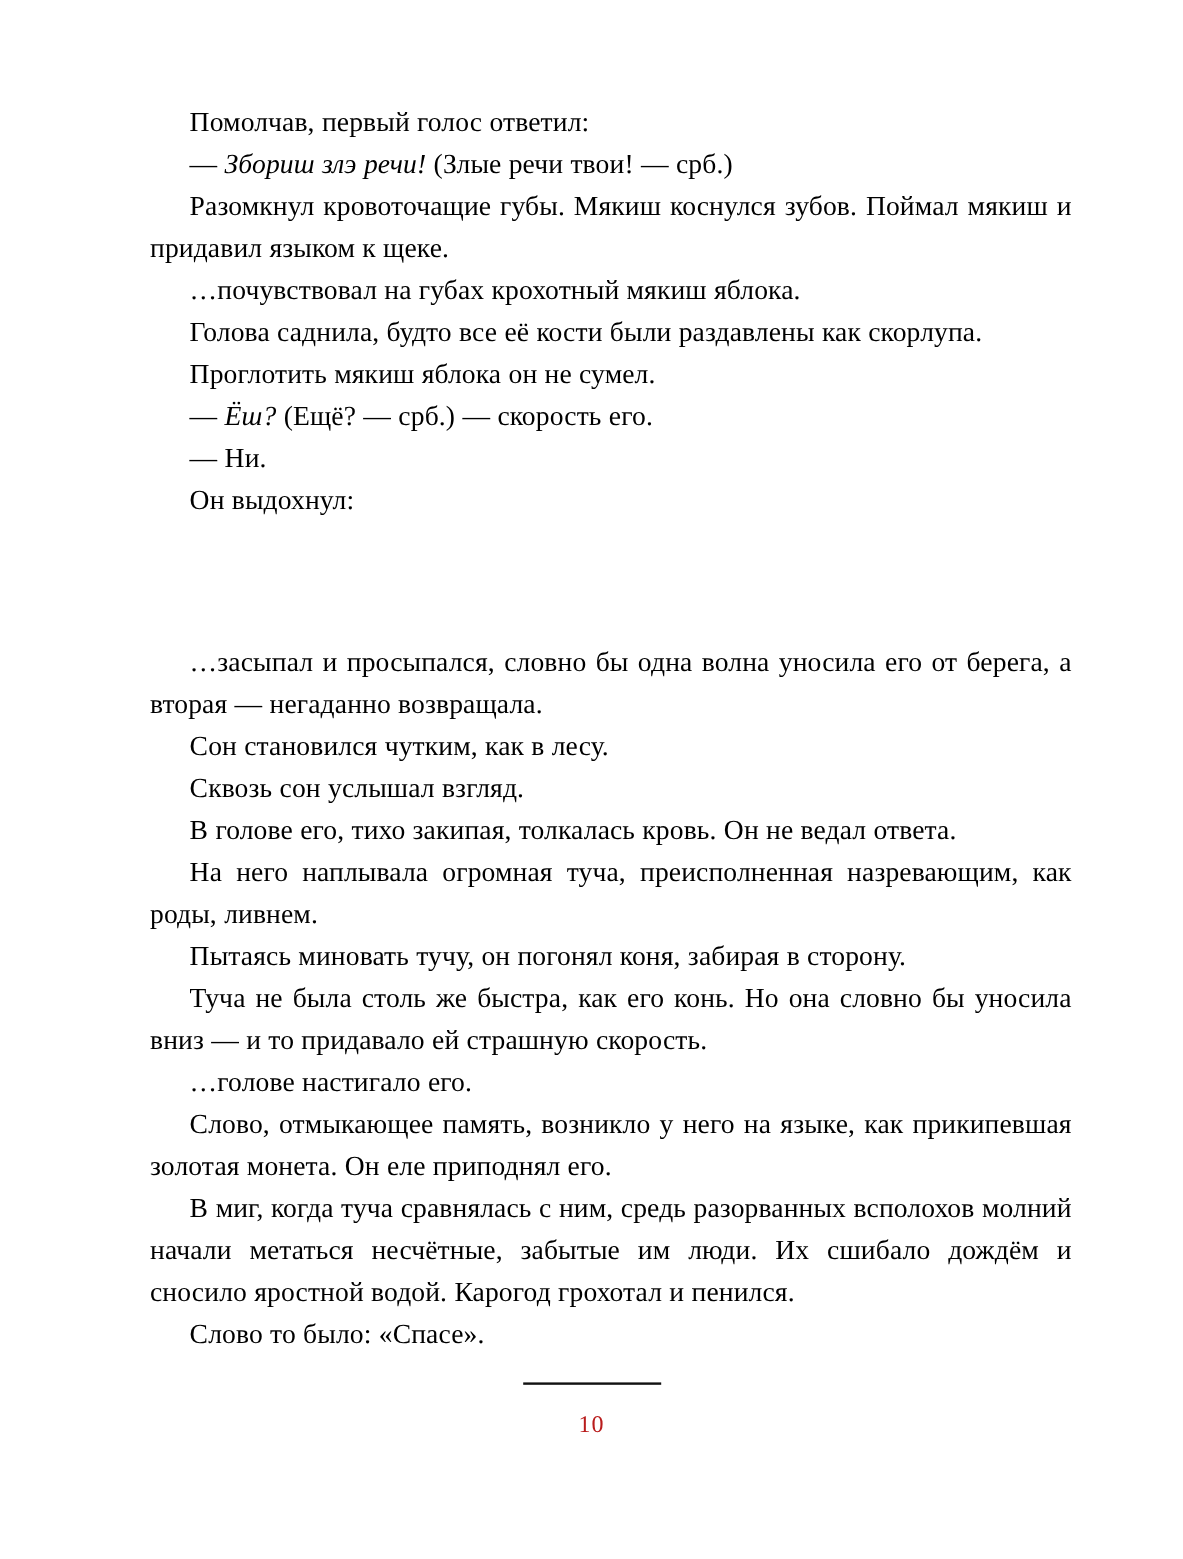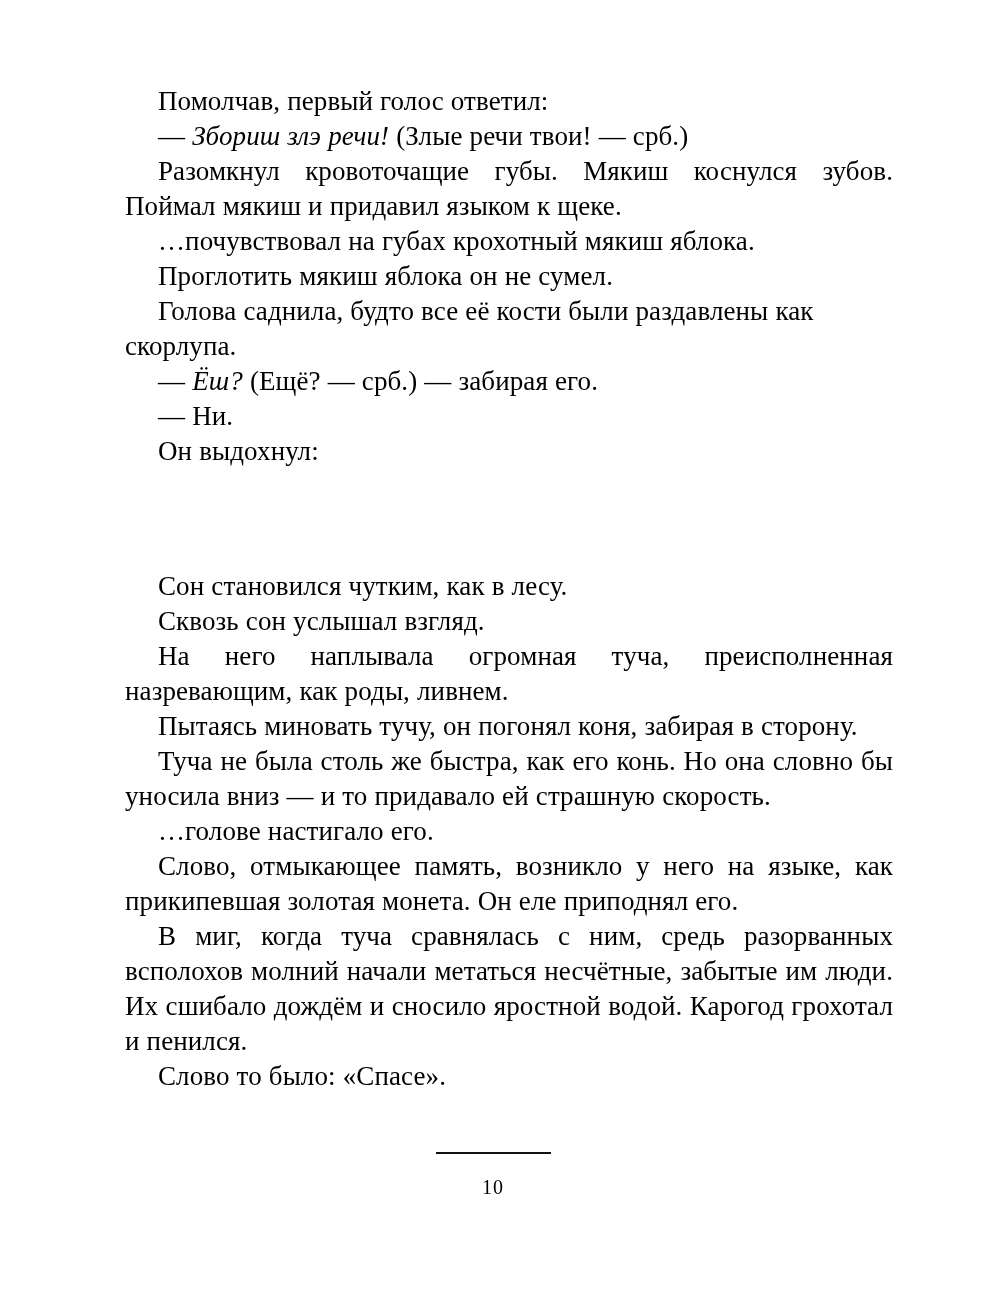--- a/index.html
+++ b/index.html
@@ -32,21 +32,21 @@
     left: 125px;
     top: 84px;
     width: 768px;
   }
 
   
   .para {
     margin: 0;
     text-align: justify;
     text-justify: inter-word;
-    font-size: 27px;
+    font-size: 23px;
     line-height: 35px;
     text-indent: 33px;
     letter-spacing: 0.1px;
     word-spacing: 0.2px;
     hyphens: none;
     font-family: Liberation Serif, serif;
   }
   .para.last-line-left {
     text-align-last: left;
   }
@@ -77,48 +77,50 @@
     width: 115px;
     height: 0;
     margin: 0 auto;
     border-top: 2px solid #111111;
   }
   .page-number {
     margin-top: 22px;
     font-size: 20px;
     line-height: 22px;
     letter-spacing: 1px;
-    color: #000000;
+    color: #b91c1c;
     font-family: "Liberation Serif", "DejaVu Serif", serif;
   }
 </style>
 </head>
 <body>
 
 <div class="page">
 
   <div class="text-column">
 
     <div>
       <p class="para single"><span>Помолчав, первый голос ответил:</span></p>
       <p class="para single"><span>— </span><span class="it">Збориш злэ речи!</span><span> (Злые речи твои! — срб.)</span></p>
       <p class="para last-line-left"><span>Разомкнул кровоточащие губы. Мякиш коснулся зубов. Поймал мякиш и придавил языком к щеке.</span></p>
       <p class="para single"><span>…почувствовал на губах крохотный мякиш яблока.</span></p>
+      <p class="para single"><span>Голова саднила, будто все её кости были раздавлены как скорлупа.</span></p>
       <p class="para single"><span>Проглотить мякиш яблока он не сумел.</span></p>
-      <p class="para single"><span>Голова саднила, будто все её кости были раздавлены как скорлупа.</span></p>
-      <p class="para single"><span>— </span><span class="it">Ёш?</span><span> (Ещё? — срб.) — забирая его.</span></p>
+      <p class="para single"><span>— </span><span class="it">Ёш?</span><span> (Ещё? — срб.) — скорость его.</span></p>
       <p class="para single"><span>— Ни.</span></p>
       <p class="para single"><span>Он выдохнул:</span></p>
     </div>
 
     <div class="section-gap"></div>
 
     <div>
+      <p class="para last-line-left"><span>…засыпал и просыпался, словно бы одна волна уносила его от берега, а вторая — негаданно возвращала.</span></p>
       <p class="para single"><span>Сон становился чутким, как в лесу.</span></p>
       <p class="para single"><span>Сквозь сон услышал взгляд.</span></p>
+      <p class="para single"><span>В голове его, тихо закипая, толкалась кровь. Он не ведал ответа.</span></p>
       <p class="para last-line-left"><span>На него наплывала огромная туча, преисполненная назревающим, как роды, ливнем.</span></p>
       <p class="para single"><span>Пытаясь миновать тучу, он погонял коня, забирая в сторону.</span></p>
       <p class="para last-line-left"><span>Туча не была столь же быстра, как его конь. Но она словно бы уносила вниз — и то придавало ей страшную скорость.</span></p>
       <p class="para single"><span>…голове настигало его.</span></p>
       <p class="para last-line-left"><span>Слово, отмыкающее память, возникло у него на языке, как прикипевшая золотая монета. Он еле приподнял его.</span></p>
       <p class="para last-line-left"><span>В миг, когда туча сравнялась с ним, средь разорванных всполохов молний начали метаться несчётные, забытые им люди. Их сшибало дождём и сносило яростной водой. Карогод грохотал и пенился.</span></p>
       <p class="para single"><span>Слово то было: «Спасе».</span></p>
     </div>
 
   </div>

